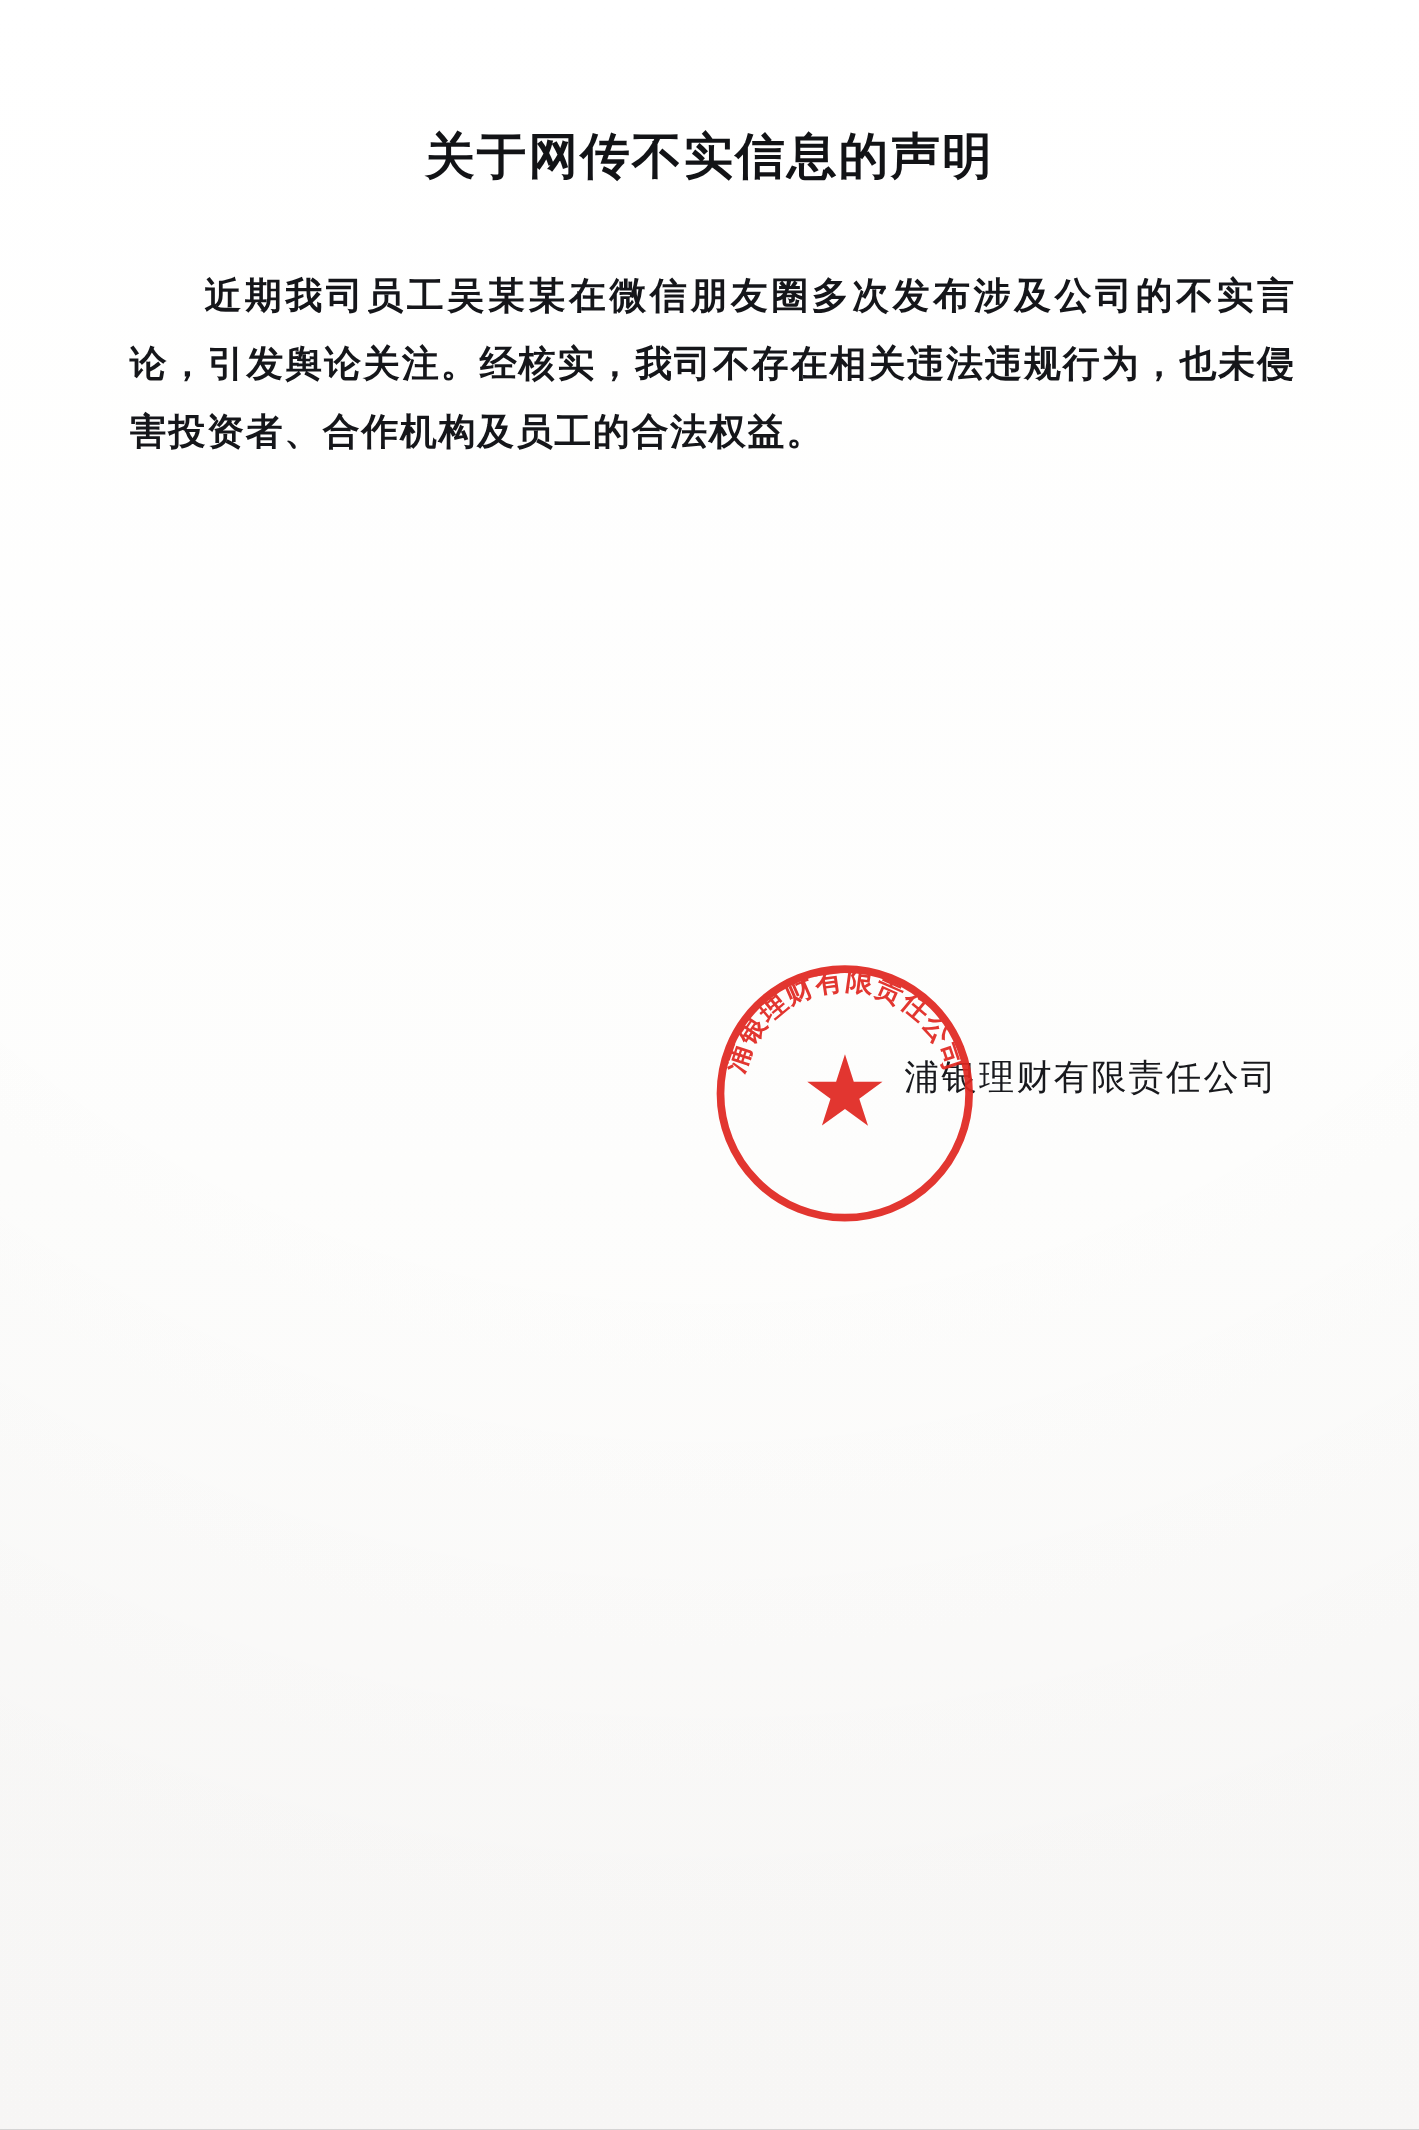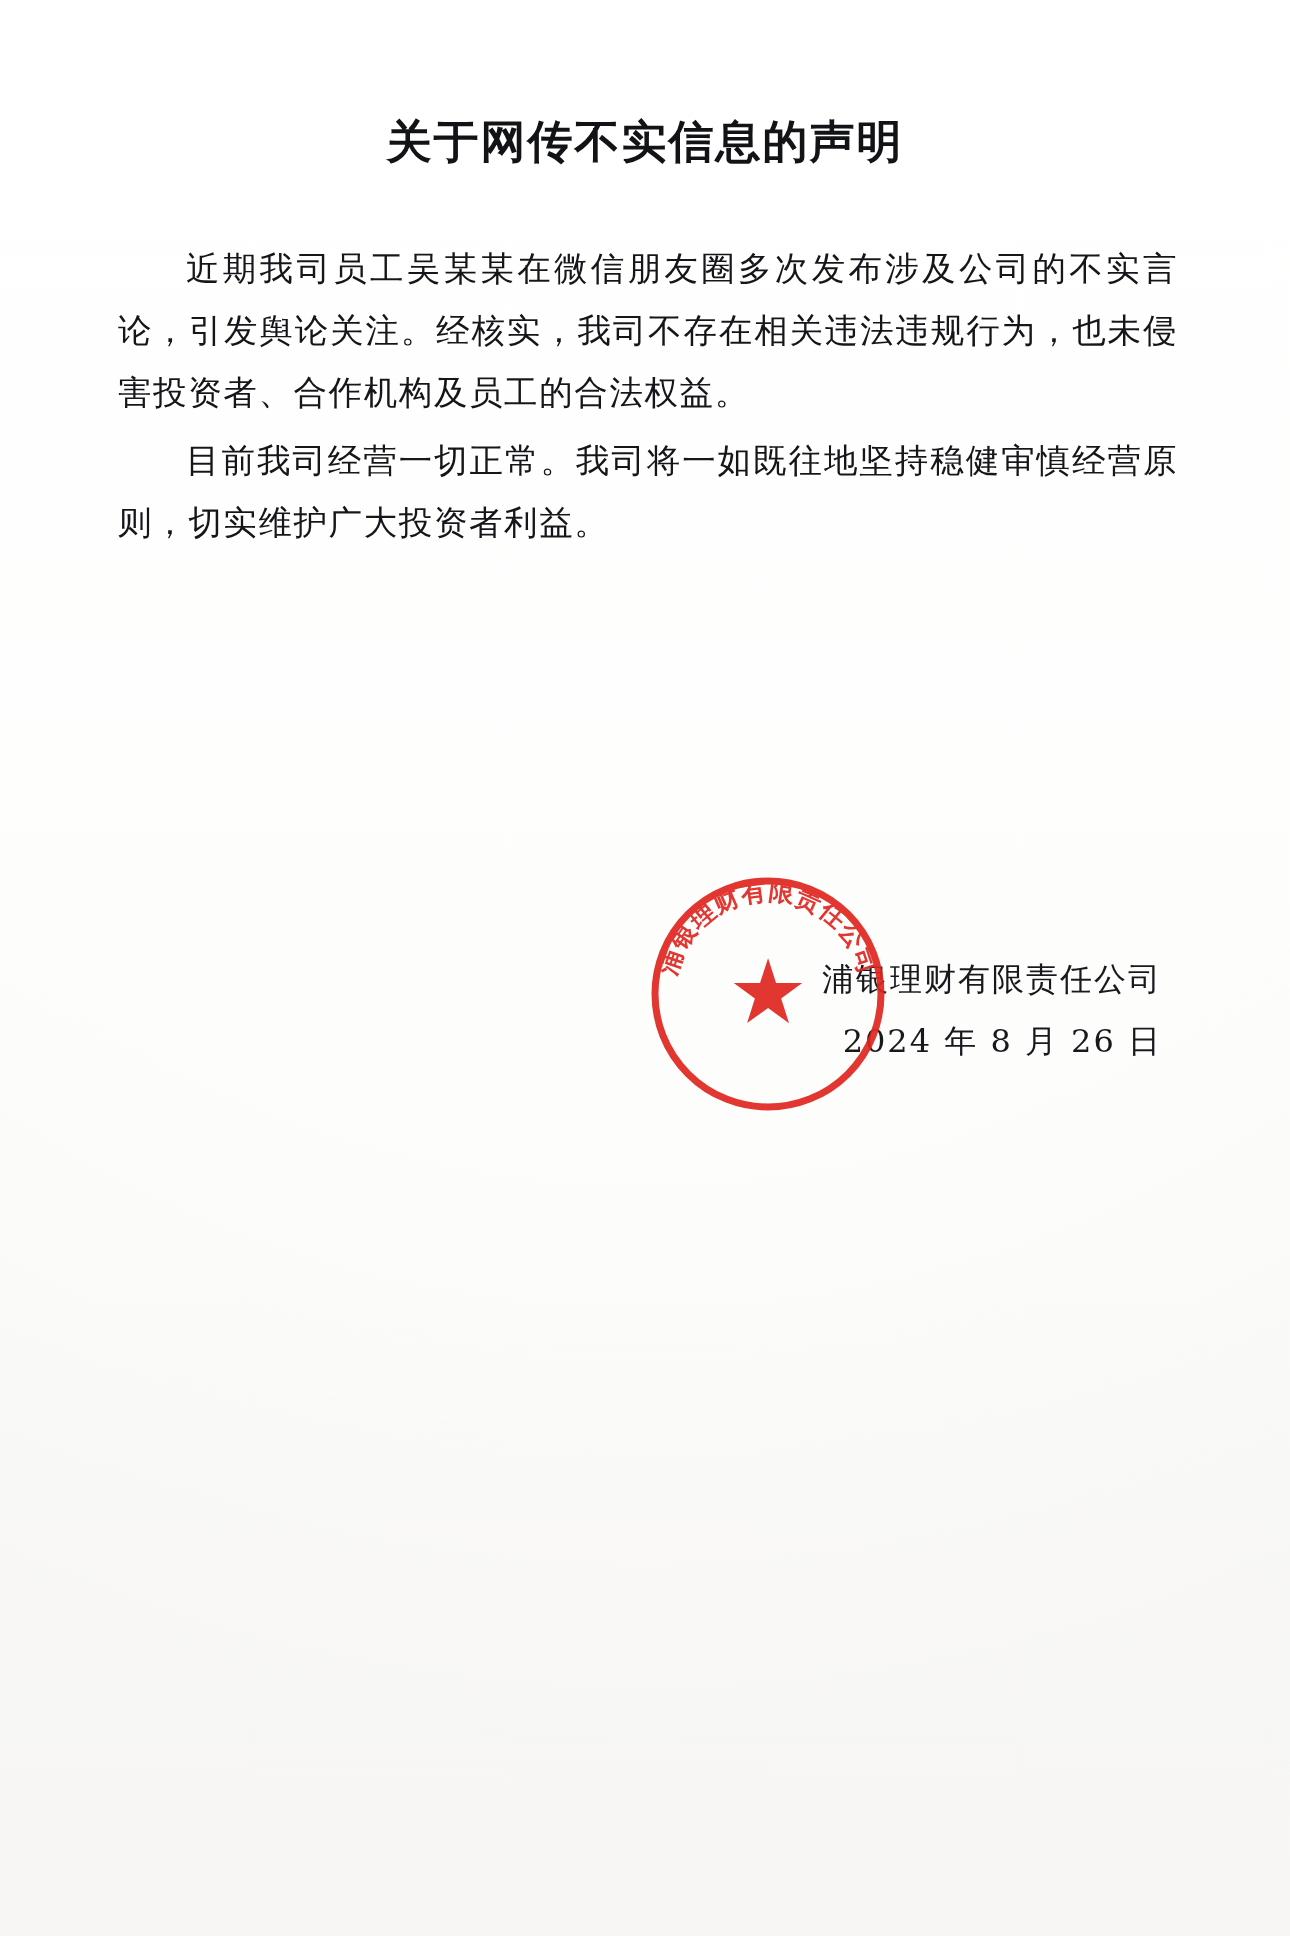--- a/index.html
+++ b/index.html
@@ -43,20 +43,21 @@
     letter-spacing: 2px;
     color: #121316;
     font-family: "DejaVu Serif", "Liberation Serif", serif;
   }
 
   .body-text {
     position: absolute;
     top: 238px;
     left: 118px;
     width: 1060px;
+    font-weight: bold;
   }
 
   .para {
     font-size: 33.5px;
     line-height: 62px;
     letter-spacing: 1.6px;
     text-indent: 68px;
     text-align: justify;
     text-justify: inter-ideograph;
     margin: 0 0 6px 0;
@@ -102,26 +103,24 @@
 </head>
 <body>
 
 <div class="page">
   <div class="paper-tint"></div>
 
   <div class="doc-title">关于网传不实信息的声明</div>
 
   <div class="body-text">
     <p class="para">近期我司员工吴某某在微信朋友圈多次发布涉及公司的不实言论，引发舆论关注。经核实，我司不存在相关违法违规行为，也未侵害投资者、合作机构及员工的合法权益。</p>
-    <p class="para">目前我司经营一切正常。我司将一如既往地坚持稳健审慎经营原则，切实维护广大投资者利益。</p>
   </div>
 
   <div class="signature-block">
     <div class="sig-line">浦银理财有限责任公司</div>
-    <div class="sig-line">2024 年 8 月 26 日</div>
   </div>
 
   <div class="seal">
     <svg width="252" height="252" viewBox="0 0 252 252" xmlns="http://www.w3.org/2000/svg">
       <defs>
         <path id="sealArc" d="M 126,126 m -94,0 a 94,94 0 1,1 188,0 a 94,94 0 1,1 -188,0"></path>
       </defs>
       <circle cx="126" cy="126" r="113" fill="none" stroke="#e0261f" stroke-width="7"></circle>
       <g>
         <text class="seal-text">

